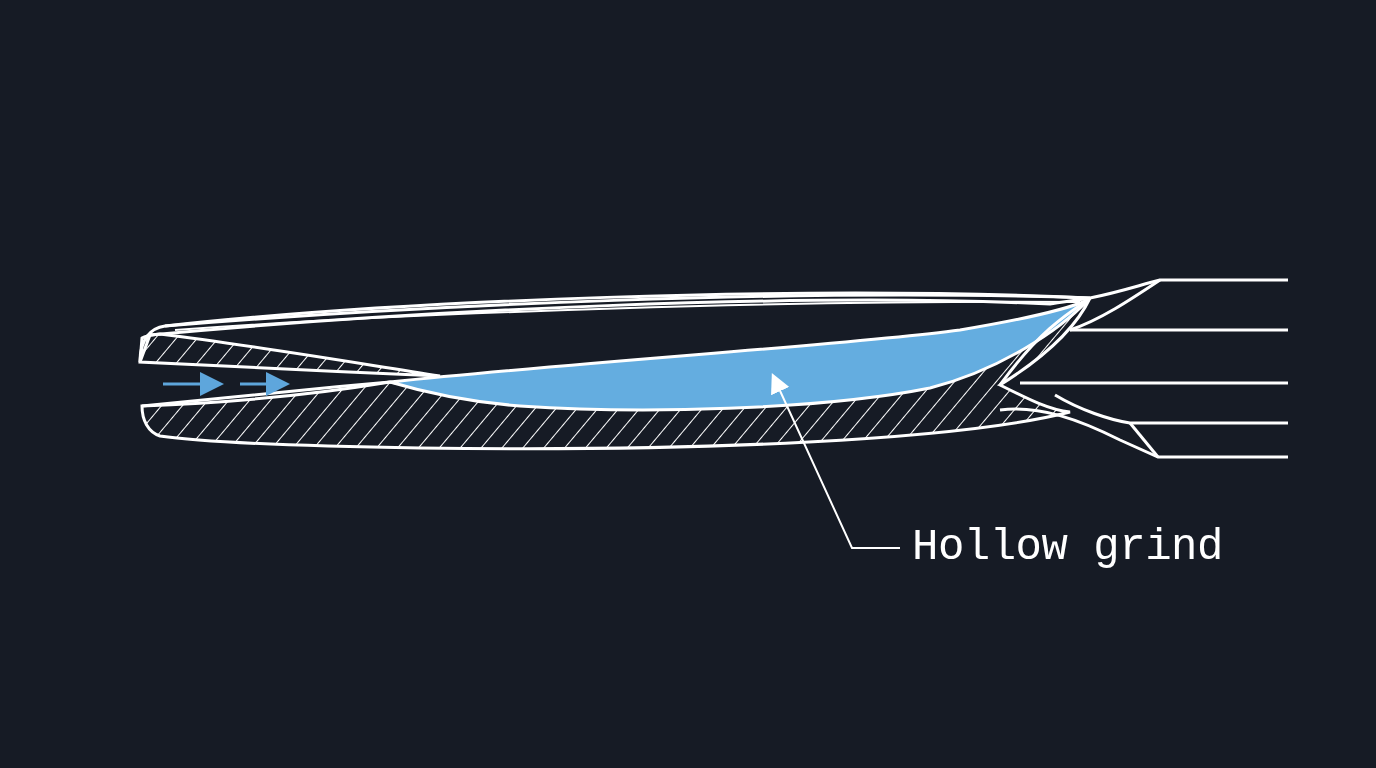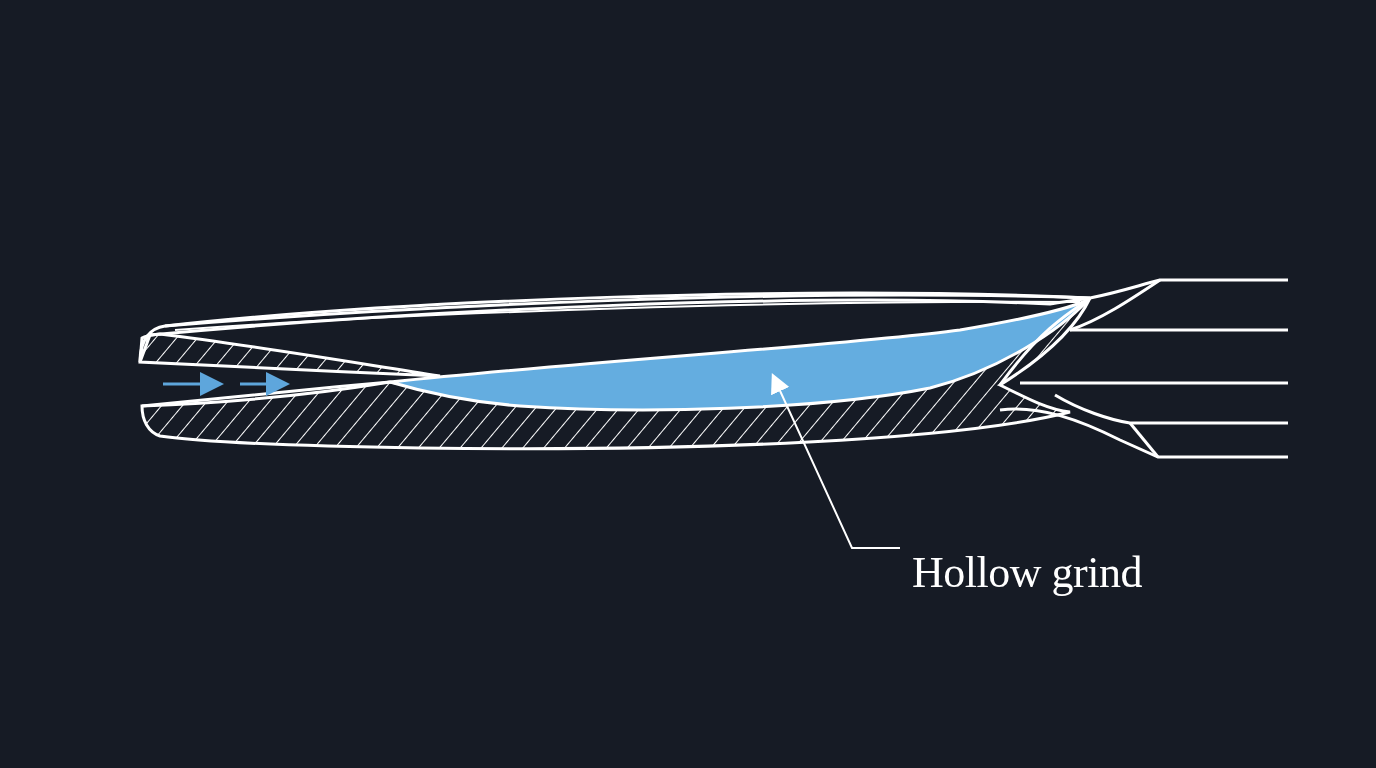--- a/index.html
+++ b/index.html
@@ -1,21 +1,21 @@
 <!DOCTYPE html>
 <html><head>
 <meta charset="utf-8">
 <style>
   html, body { margin: 0; padding: 0; }
   body { width: 1376px; height: 768px; background: #161b25; overflow: hidden; position: relative; }
   #stage { position: absolute; left: 0; top: 0; width: 1376px; height: 768px; }
   .label {
     position: absolute; left: 912px; top: 522px;
-    font-family: Liberation Serif, serif;
-    font-size: 44px; color: #ffffff; letter-spacing: -0.5px; white-space: nowrap; margin-top: 25px;
+    font-family: Liberation Mono, monospace;
+    font-size: 44px; color: #ffffff; letter-spacing: -0.5px; white-space: nowrap;
   }
 </style>
 </head>
 <body>
 
 <svg id="stage" viewBox="0 0 1376 768" xmlns="http://www.w3.org/2000/svg">
   <defs>
     <pattern id="hatch" patternUnits="userSpaceOnUse" width="16" height="16" patternTransform="rotate(40)">
       <line x1="0" y1="0" x2="0" y2="16" stroke="#ffffff" stroke-width="2"></line>
     </pattern>

